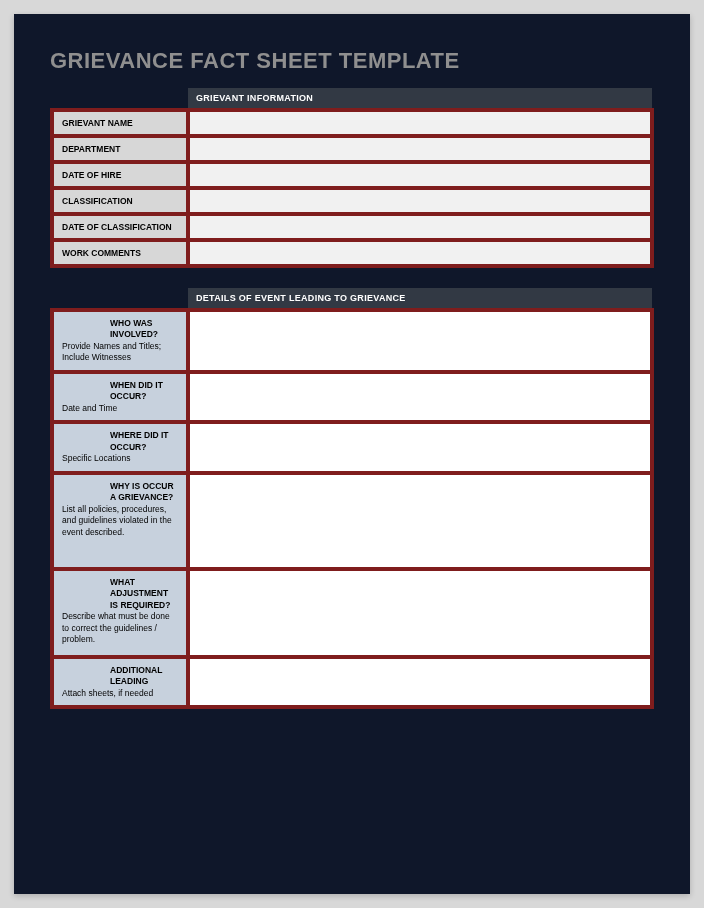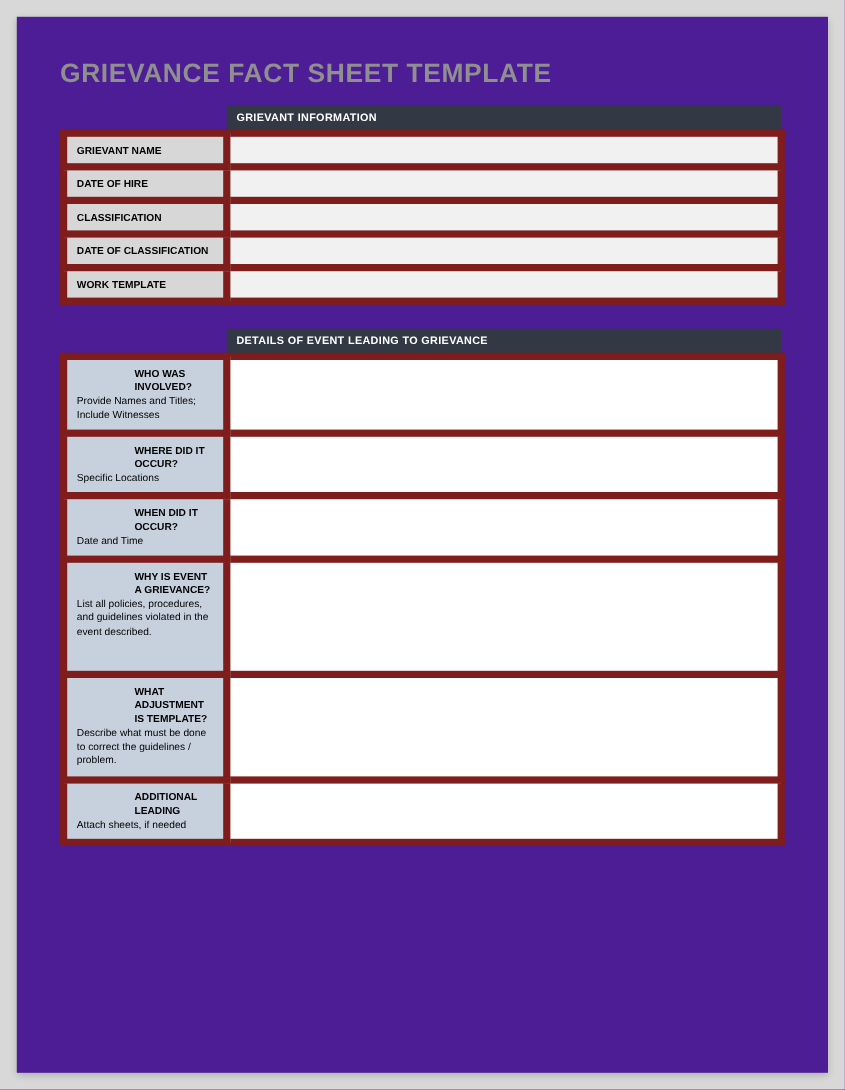--- a/index.html
+++ b/index.html
@@ -2,21 +2,21 @@
 <html><head>
 <meta charset="utf-8">
 <style>
   * { box-sizing: border-box; margin: 0; padding: 0; }
   body {
     background: #d8d8d8;
     font-family: Arial, Helvetica, sans-serif;
     padding: 14px;
   }
   .page {
-    background: #4c1d95;
+    background: #0f172a;
     width: 676px;
     min-height: 880px;
     margin: 0 auto;
     padding: 34px 36px 30px 36px;
     box-shadow: 0 2px 6px rgba(0,0,0,0.2);
   }
   .title {
     font-size: 22px;
     font-weight: bold;
     letter-spacing: 0.5px;
@@ -36,21 +36,21 @@
     font-weight: bold;
     letter-spacing: 0.3px;
     padding: 5px 8px;
     border: none;
   }
   .section-header td.empty-left {
     background: transparent;
     border: none;
   }
   .row td {
-    border: 6px solid #7f1d1d;
+    border: 4px solid #7f1d1d;
   }
   .label-cell {
     background: #d7d7d7;
     font-size: 8.5px;
     font-weight: bold;
     padding: 6px 8px;
     vertical-align: middle;
     height: 23px;
   }
   .label-cell-blue {
@@ -96,33 +96,37 @@
       <td class="empty-left"></td>
       <td>GRIEVANT INFORMATION</td>
     </tr>
     </tbody>
       <tbody id="section1-body">
         <tr class="row">
           <td class="label-cell">GRIEVANT NAME</td>
           <td class="value-cell"></td>
         </tr>
         <tr class="row">
+          <td class="label-cell">DEPARTMENT</td>
+          <td class="value-cell"></td>
+        </tr>
+        <tr class="row">
           <td class="label-cell">DATE OF HIRE</td>
           <td class="value-cell"></td>
         </tr>
         <tr class="row">
           <td class="label-cell">CLASSIFICATION</td>
           <td class="value-cell"></td>
         </tr>
         <tr class="row">
           <td class="label-cell">DATE OF CLASSIFICATION</td>
           <td class="value-cell"></td>
         </tr>
         <tr class="row">
-          <td class="label-cell">WORK TEMPLATE</td>
+          <td class="label-cell">WORK COMMENTS</td>
           <td class="value-cell"></td>
         </tr>
       </tbody>
   </table>
 
   <div class="spacer-between-tables"></div>
 
   <table>
     <colgroup>
         <col class="label-col">
@@ -133,33 +137,33 @@
       <td class="empty-left"></td>
       <td>DETAILS OF EVENT LEADING TO GRIEVANCE</td>
     </tr>
     </tbody>
       <tbody id="section2-body">
         <tr class="row">
           <td class="label-cell-blue" style="height: 54px;"><span class="q-title">WHO WAS INVOLVED?</span><span class="q-sub">Provide Names and Titles; Include Witnesses</span></td>
           <td class="value-cell value-cell-white"></td>
         </tr>
         <tr class="row">
+          <td class="label-cell-blue" style="height: 48px;"><span class="q-title">WHEN DID IT OCCUR?</span><span class="q-sub">Date and Time</span></td>
+          <td class="value-cell value-cell-white"></td>
+        </tr>
+        <tr class="row">
           <td class="label-cell-blue" style="height: 48px;"><span class="q-title">WHERE DID IT OCCUR?</span><span class="q-sub">Specific Locations</span></td>
           <td class="value-cell value-cell-white"></td>
         </tr>
         <tr class="row">
-          <td class="label-cell-blue" style="height: 48px;"><span class="q-title">WHEN DID IT OCCUR?</span><span class="q-sub">Date and Time</span></td>
+          <td class="label-cell-blue" style="height: 96px;"><span class="q-title">WHY IS OCCUR A GRIEVANCE?</span><span class="q-sub">List all policies, procedures, and guidelines violated in the event described.</span></td>
           <td class="value-cell value-cell-white"></td>
         </tr>
         <tr class="row">
-          <td class="label-cell-blue" style="height: 96px;"><span class="q-title">WHY IS EVENT A GRIEVANCE?</span><span class="q-sub">List all policies, procedures, and guidelines violated in the event described.</span></td>
-          <td class="value-cell value-cell-white"></td>
-        </tr>
-        <tr class="row">
-          <td class="label-cell-blue" style="height: 88px;"><span class="q-title">WHAT ADJUSTMENT IS TEMPLATE?</span><span class="q-sub">Describe what must be done to correct the guidelines / problem.</span></td>
+          <td class="label-cell-blue" style="height: 88px;"><span class="q-title">WHAT ADJUSTMENT IS REQUIRED?</span><span class="q-sub">Describe what must be done to correct the guidelines / problem.</span></td>
           <td class="value-cell value-cell-white"></td>
         </tr>
         <tr class="row">
           <td class="label-cell-blue" style="height: 44px;"><span class="q-title">ADDITIONAL LEADING</span><span class="q-sub">Attach sheets, if needed</span></td>
           <td class="value-cell value-cell-white"></td>
         </tr>
       </tbody>
   </table>
 </div>
 

